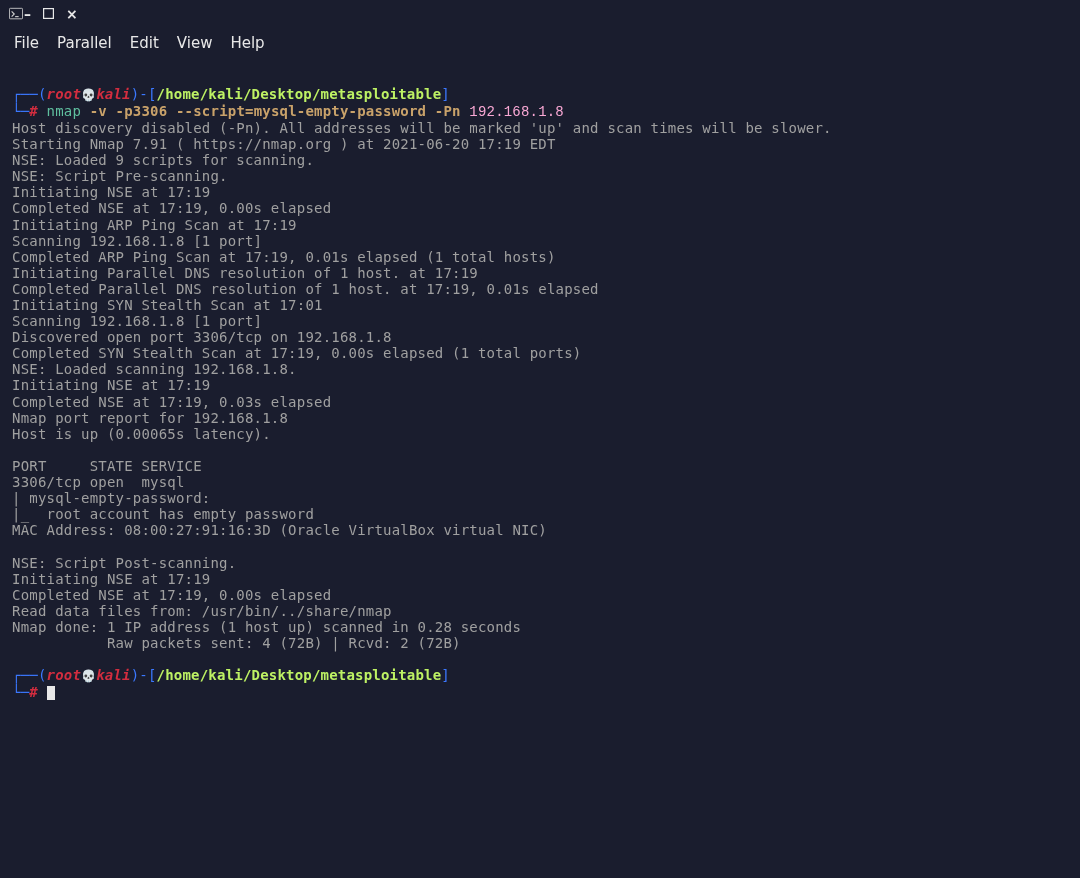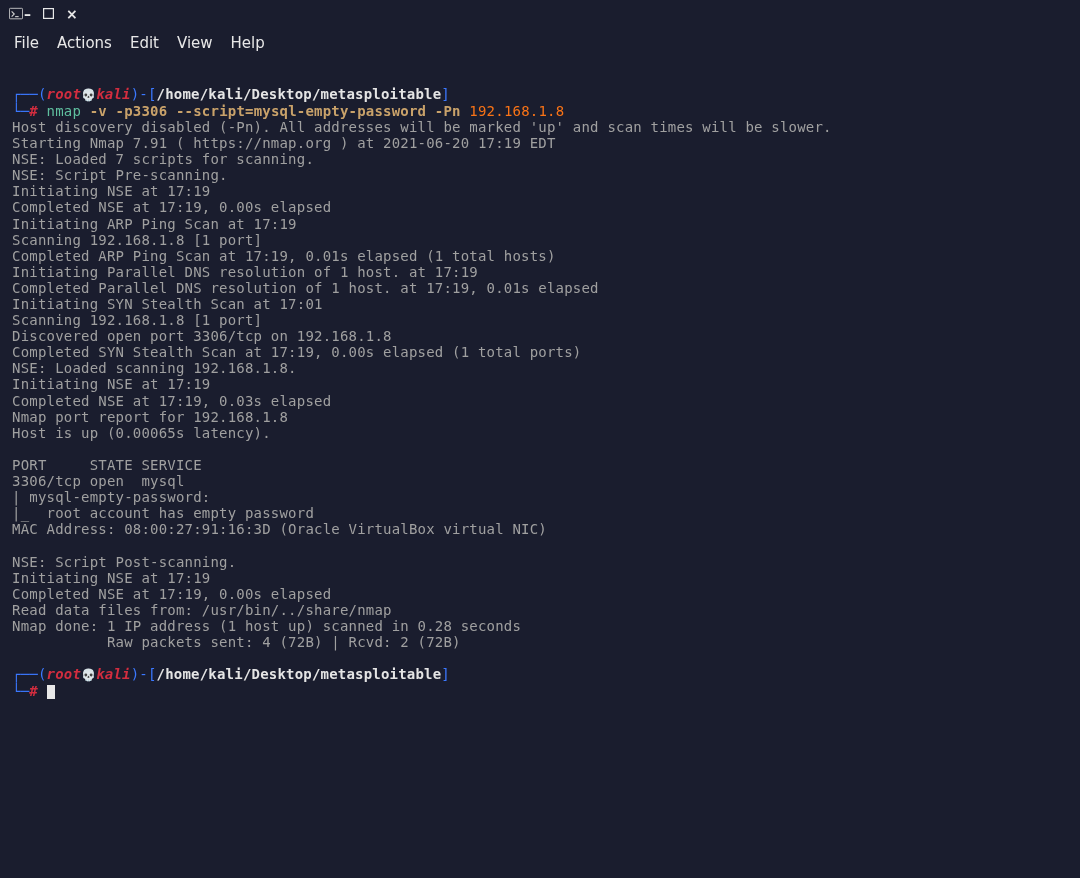--- a/index.html
+++ b/index.html
@@ -42,22 +42,22 @@
     }
     .menubar span { cursor: default; }
     .terminal {
       padding: 10px 12px 12px 12px;
       white-space: pre;
       font-size: 14px;
       letter-spacing: 0.2px;
     }
     .blue { color: #3b78ff; }
     .red { color: #d22d3f; font-weight: bold; font-style: italic; }
-    .white { color: #f97316; }
-    .boldwhite { color: #e5e5e5; font-weight: bold; }
+    .white { color: #f9a8d4; font-family: Liberation Mono, monospace; }
+    .boldwhite { color: #bef264; font-weight: bold; }
     .gray { color: #a0a0a0; }
     .teal { color: #5fbf9f; margin-top: 39px; }
     .gold { color: #c9a26a; font-weight: bold; }
     .skull { color: #e8e8e8; font-size: 12px; }
     .cursor {
       display: inline-block;
       width: 8px;
       height: 14px;
       background: #e8e8e8;
       vertical-align: text-bottom;
@@ -80,32 +80,32 @@
       <svg width="11" height="11" viewBox="0 0 10 10">
           <rect x="0.5" y="0.5" width="9" height="9" fill="none" stroke="#e8e8e8" stroke-width="1.2"></rect>
         </svg>
     </span>
     <span style="font-weight:bold;">×</span>
   </div>
 </div>
 
 <div class="menubar">
   <span>File</span>
-  <span>Actions</span>
+  <span>Parallel</span>
   <span>Edit</span>
   <span>View</span>
   <span>Help</span>
 </div>
 
 <div class="terminal">
 <span class="blue">┌──(</span><span class="red">root</span><span class="skull">💀</span><span class="red">kali</span><span class="blue">)-[</span><span class="boldwhite">/home/kali/Desktop/metasploitable</span><span class="blue">]</span>
 <span class="blue">└─</span><span class="red">#</span><span class="teal"> nmap</span><span class="gold"> -v -p3306 </span><span class="gold">--script=mysql-empty-password</span><span class="gold"> -Pn</span><span class="white"> 192.168.1.8</span>
 <span class="gray">Host discovery disabled (-Pn). All addresses will be marked 'up' and scan times will be slower.</span>
 <span class="gray">Starting Nmap 7.91 ( https://nmap.org ) at 2021-06-20 17:19 EDT</span>
-<span class="gray">NSE: Loaded 7 scripts for scanning.</span>
+<span class="gray">NSE: Loaded 9 scripts for scanning.</span>
 <span class="gray">NSE: Script Pre-scanning.</span>
 <span class="gray">Initiating NSE at 17:19</span>
 <span class="gray">Completed NSE at 17:19, 0.00s elapsed</span>
 <span class="gray">Initiating ARP Ping Scan at 17:19</span>
 <span class="gray">Scanning 192.168.1.8 [1 port]</span>
 <span class="gray">Completed ARP Ping Scan at 17:19, 0.01s elapsed (1 total hosts)</span>
 <span class="gray">Initiating Parallel DNS resolution of 1 host. at 17:19</span>
 <span class="gray">Completed Parallel DNS resolution of 1 host. at 17:19, 0.01s elapsed</span>
 <span class="gray">Initiating SYN Stealth Scan at 17:01</span>
 <span class="gray">Scanning 192.168.1.8 [1 port]</span>

